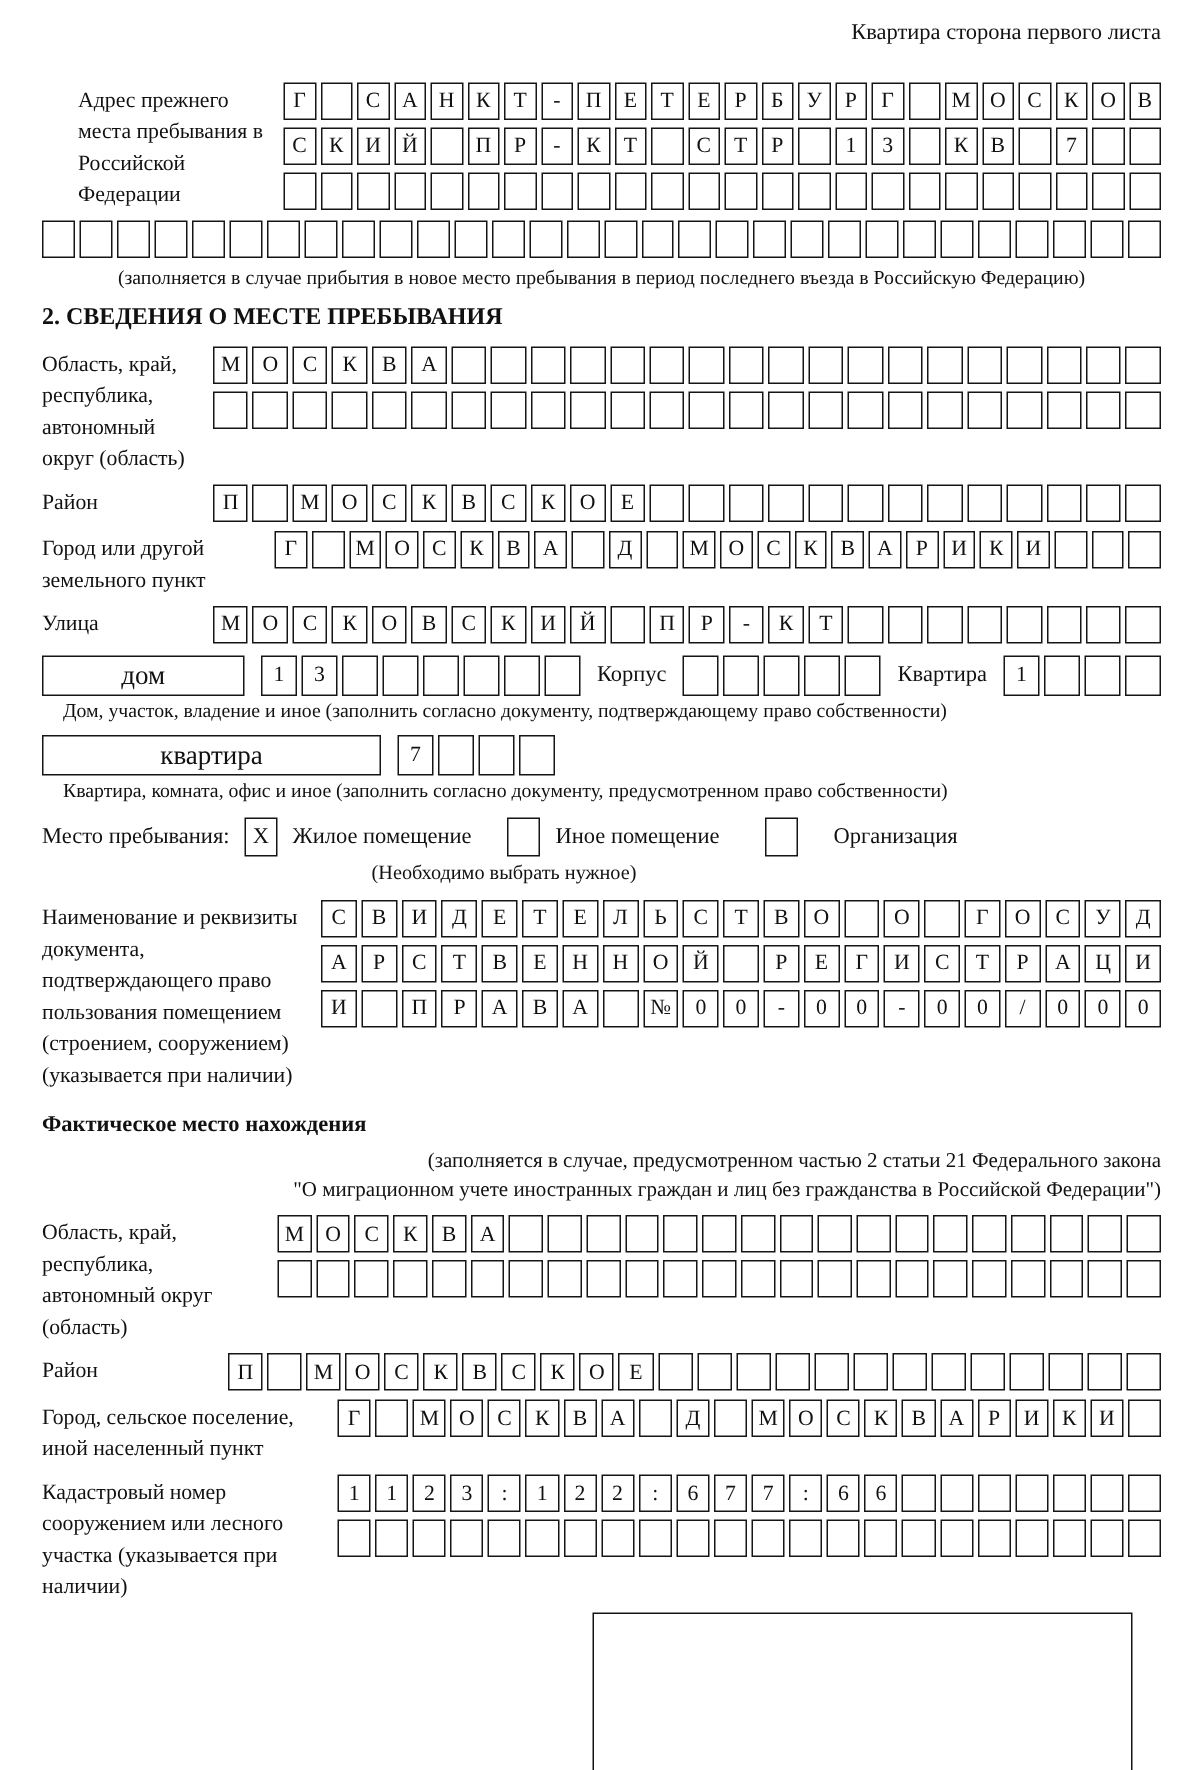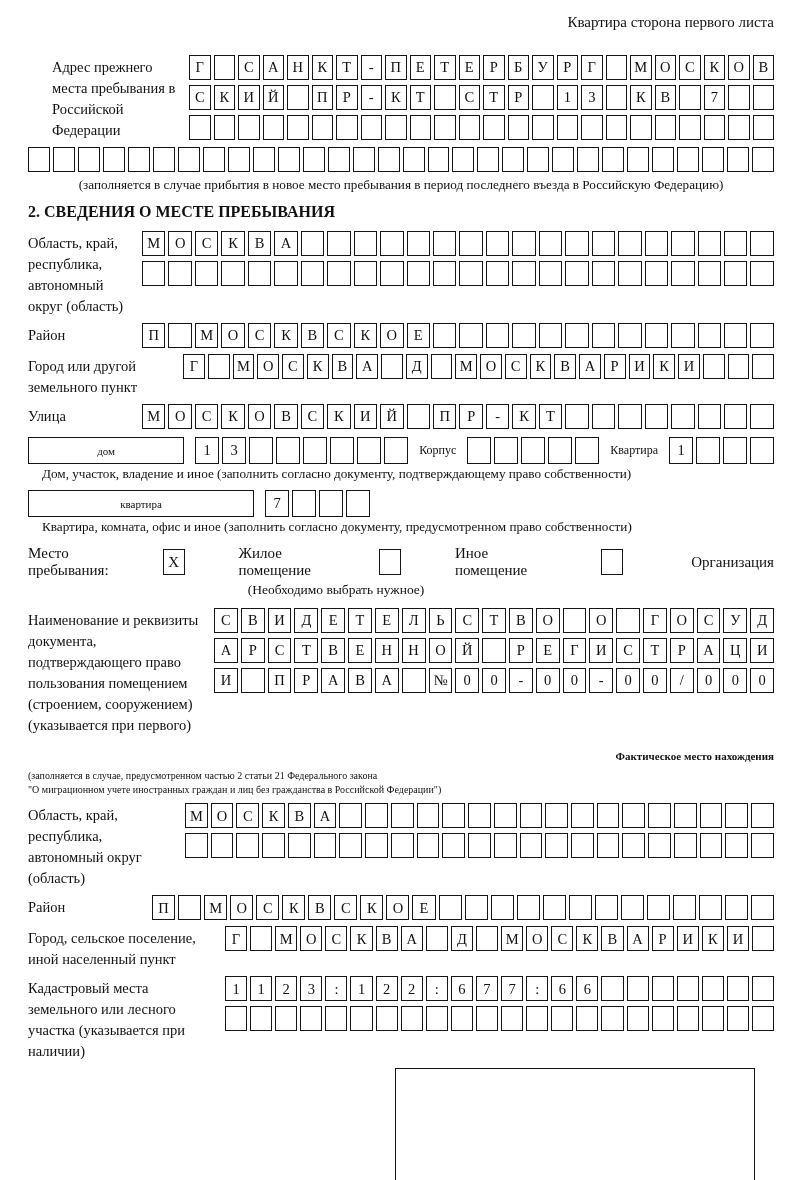--- a/index.html
+++ b/index.html
@@ -27,35 +27,35 @@
   .flabel{font-size:14.5px;line-height:1.45;padding-top:2px;box-sizing:border-box;padding-right:8px;}
   .w-top{width:137px;margin-left:24px;}
   .w-a{width:114px;}
   .w-city{width:155px;}
   .w-doc{width:186px;}
   .w-fa{width:157px;}
   .w-fd{width:124px;}
   .w-fc{width:197px;}
   .caption{font-size:13.2px;text-align:center;margin:2px 0 8px 0;}
   .sec-title{font-weight:bold;font-size:16px;margin:10px 0 10px 0;}
-  .sub-title{font-weight:bold;font-size:11px;text-align:right;margin:14px 0 8px 0;}
-  .note-line{font-size:10px;text-align:left;margin:0 0 3px 0;}
+  .sub-title{font-weight:bold;font-size:15px;text-align:left;margin:14px 0 8px 0;}
+  .note-line{font-size:14px;text-align:right;margin:0 0 3px 0;}
   
   .inline-row{display:flex;align-items:stretch;gap:3px;margin:8px 0 2px 0;}
   .bigbox{
     border:1.6px solid #151515;display:flex;align-items:center;justify-content:center;
-    font-size:11px;height:27px;box-sizing:border-box;background:#fff;
+    font-size:18px;height:27px;box-sizing:border-box;background:#fff;
   }
   .bigbox.dom{width:170px;margin-right:8px;}
   .bigbox.kv{width:226px;margin-right:8px;}
   .grp{display:flex;gap:3px;}
   .grp .cbox{width:24px;flex:0 0 auto;height:27px;}
-  .inl-label{font-size:12px;display:flex;align-items:center;padding:0 8px;white-space:nowrap;}
+  .inl-label{font-size:15px;display:flex;align-items:center;padding:0 8px;white-space:nowrap;}
   
-  .stay-row{display:flex;align-items:center;margin:10px 0 0 0;font-size:15px;gap:44px;}
+  .stay-row{display:flex;align-items:center;margin:10px 0 0 0;font-size:15px;}
   .chkbox{
     width:22px;height:26px;border:1.6px solid #151515;flex:0 0 auto;
     display:flex;align-items:center;justify-content:center;font-size:15px;margin:0 10px;
     box-sizing:border-box;background:#fff;
   }
   .stay-note{font-size:13.5px;margin:3px 0 10px 158px;width:300px;text-align:center;}
   
   .stamp-wrap{margin-top:6px;}
   .stamp-box{
     margin-left:367px;width:360px;height:175px;
@@ -386,21 +386,21 @@
   <span class="chkbox">X</span>
   <span>Жилое помещение</span>
   <span class="chkbox" style="margin-left:24px;"></span>
   <span>Иное помещение</span>
   <span class="chkbox" style="margin-left:30px;"></span>
   <span style="margin-left:14px;">Организация</span>
 </div>
 <div class="stay-note">(Необходимо выбрать нужное)</div>
 
 <div class="field">
-  <div class="flabel w-doc">Наименование и реквизиты документа, подтверждающего право пользования помещением (строением, сооружением) (указывается при первого)</div>
+  <div class="flabel w-doc">Наименование и реквизиты документа, подтверждающего право пользования помещением (строением, сооружением) (указывается при наличии)</div>
   <div class="box-rows">
       <div class="box-row">
         <span class="cbox">С</span>
         <span class="cbox">В</span>
         <span class="cbox">И</span>
         <span class="cbox">Д</span>
         <span class="cbox">Е</span>
         <span class="cbox">Т</span>
         <span class="cbox">Е</span>
         <span class="cbox">Л</span>
@@ -583,21 +583,21 @@
         <span class="cbox">Р</span>
         <span class="cbox">И</span>
         <span class="cbox">К</span>
         <span class="cbox">И</span>
         <span class="cbox"></span>
       </div>
     </div>
 </div>
 
 <div class="field">
-  <div class="flabel w-fc">Кадастровый места земельного или лесного участка (указывается при наличии)</div>
+  <div class="flabel w-fc">Кадастровый номер сооружением или лесного участка (указывается при наличии)</div>
   <div class="box-rows">
       <div class="box-row">
         <span class="cbox">1</span>
         <span class="cbox">1</span>
         <span class="cbox">2</span>
         <span class="cbox">3</span>
         <span class="cbox">:</span>
         <span class="cbox">1</span>
         <span class="cbox">2</span>
         <span class="cbox">2</span>

